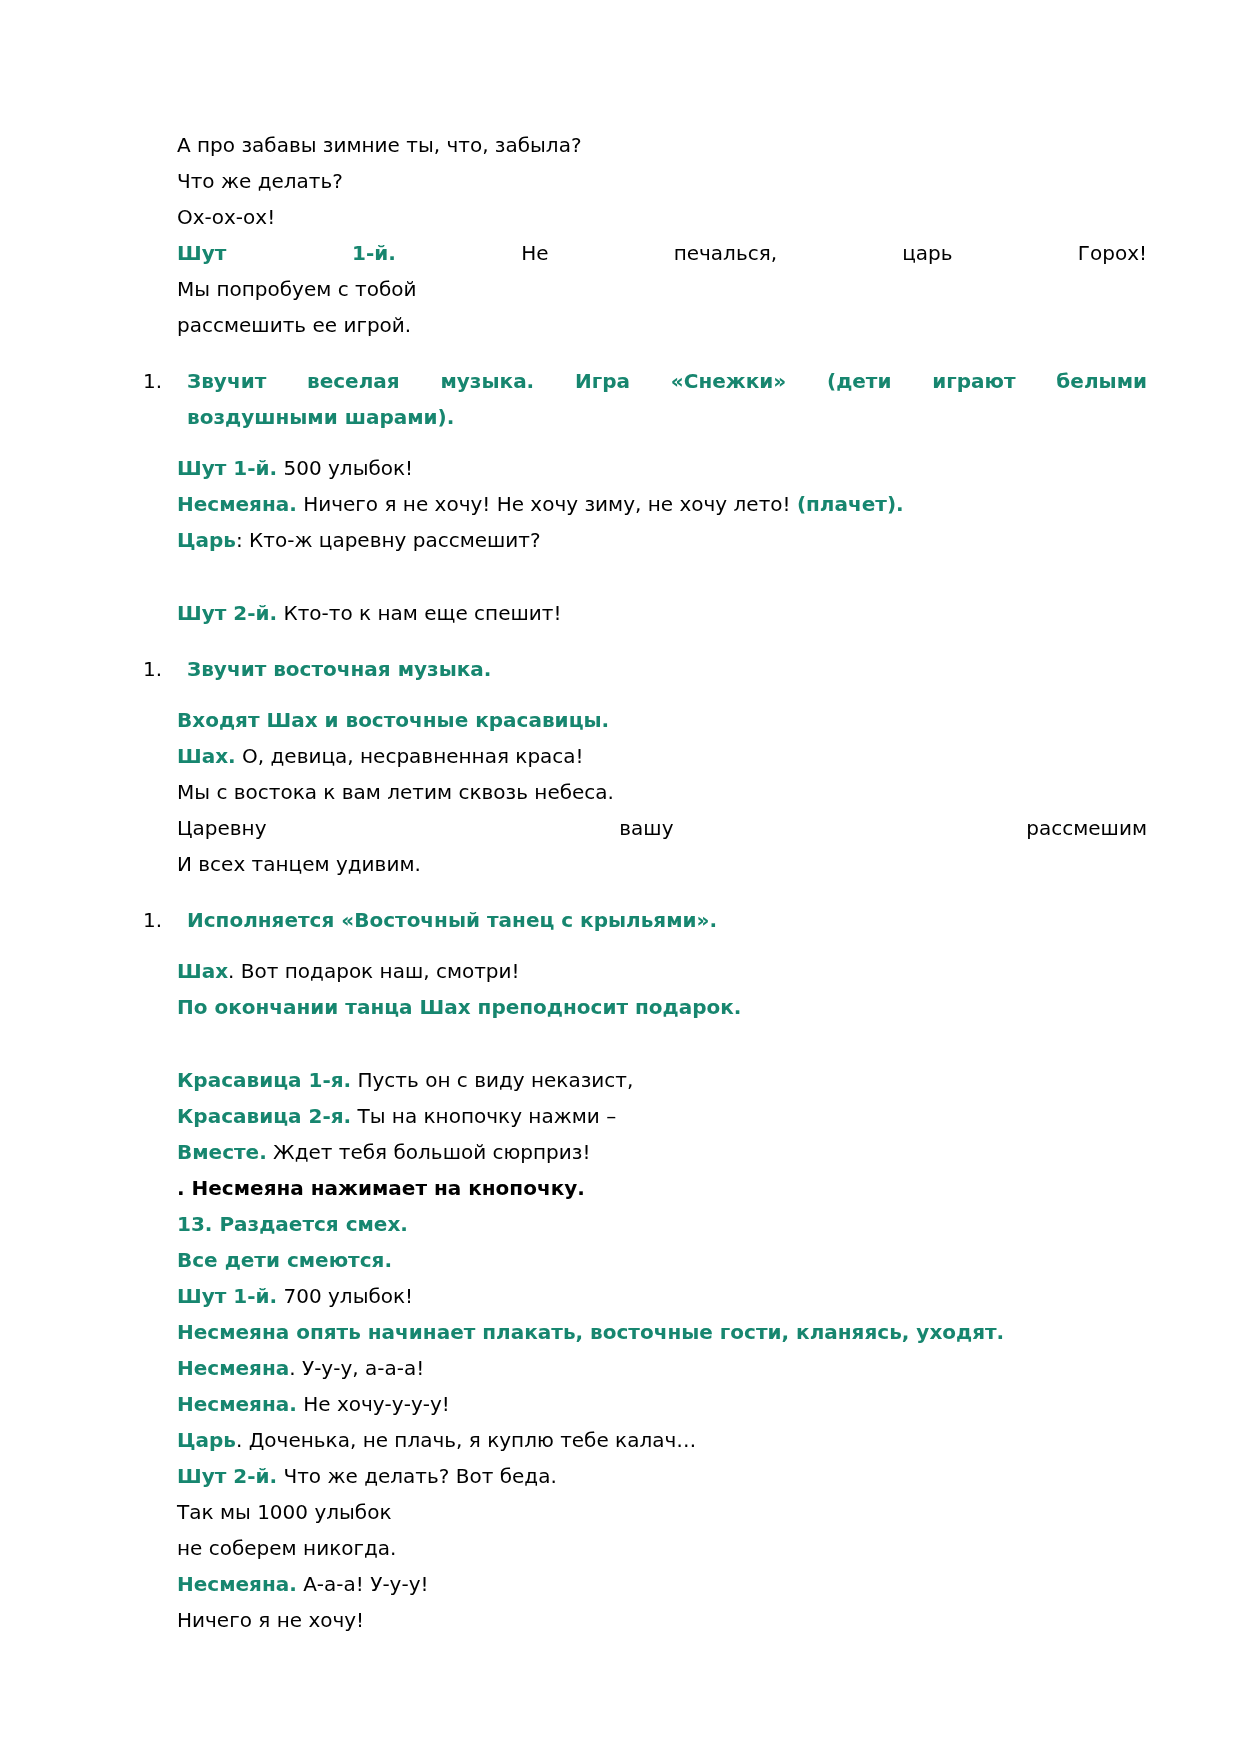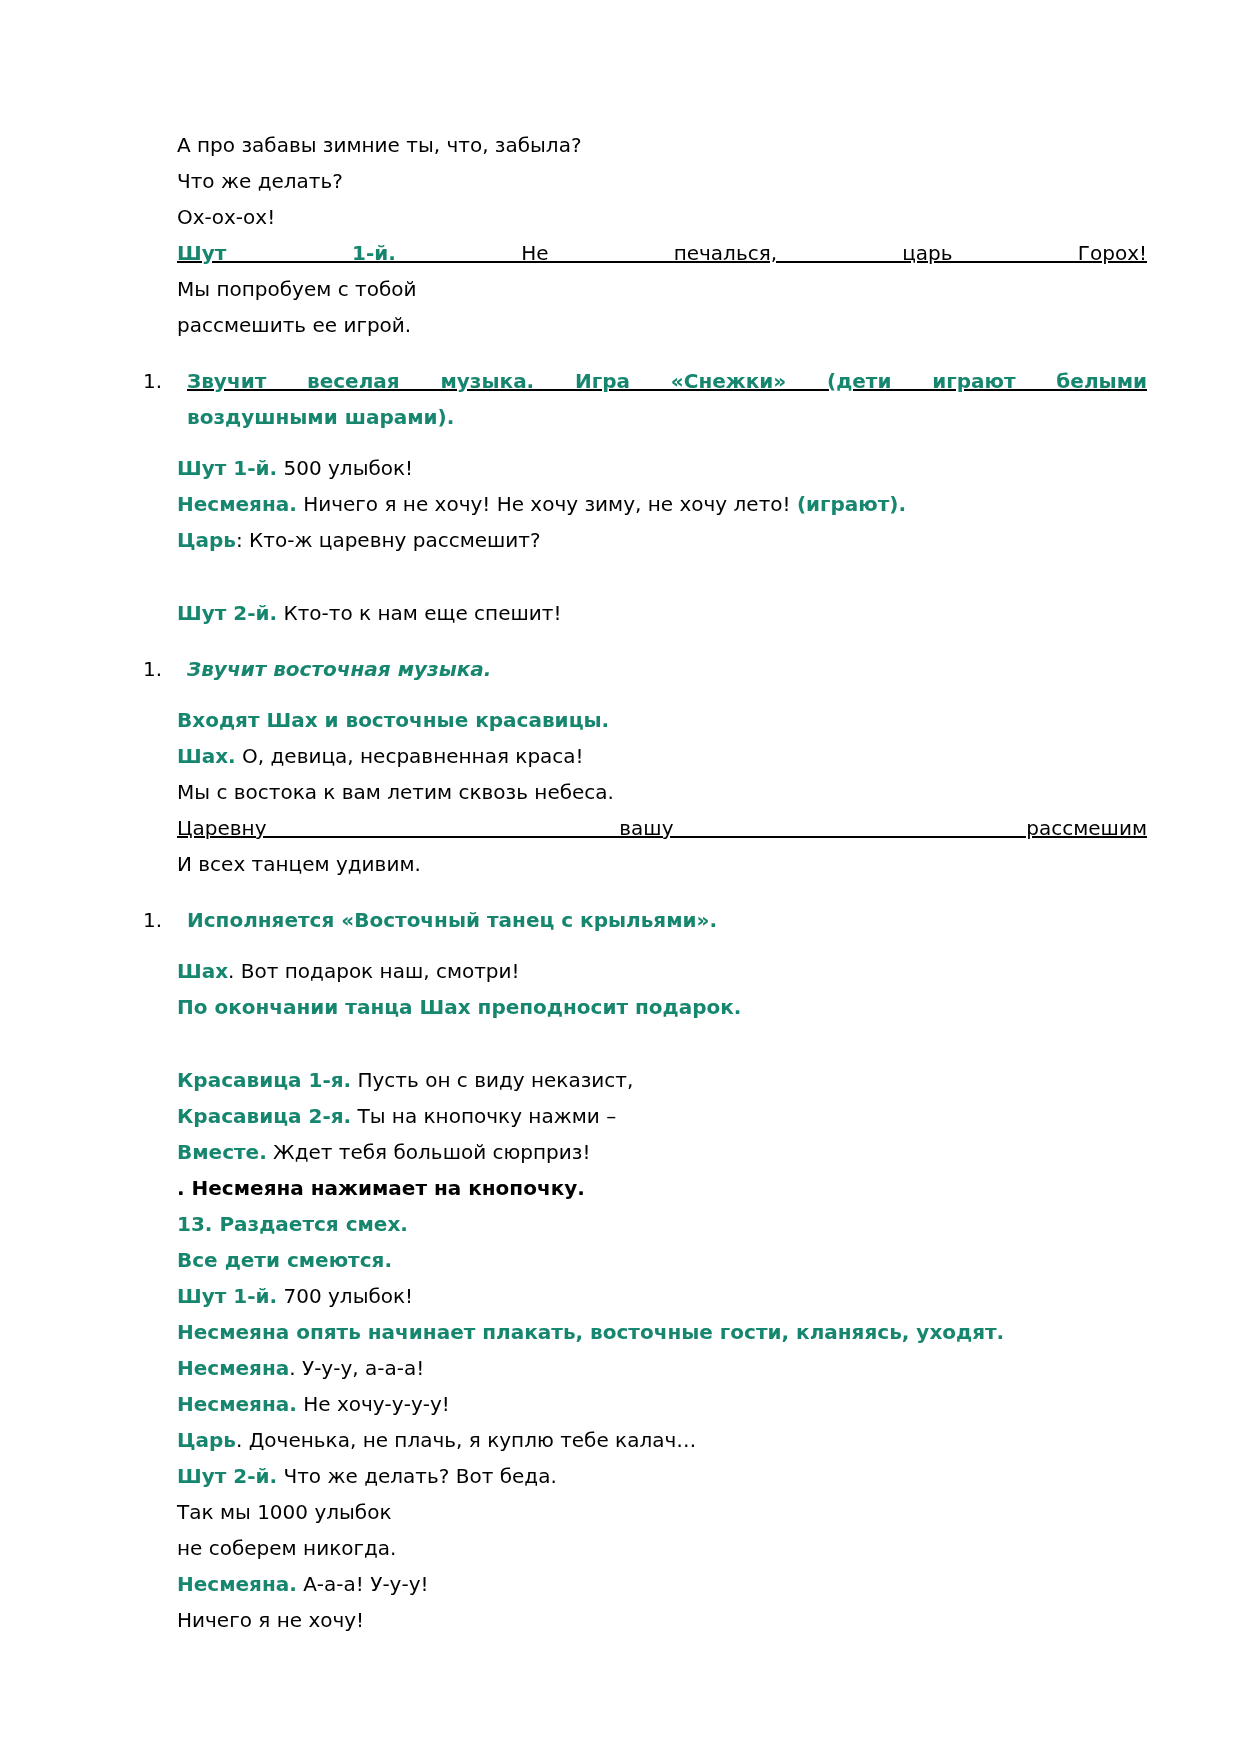--- a/index.html
+++ b/index.html
@@ -10,21 +10,21 @@
     background: #ffffff;
     font-family: "DejaVu Sans", "Liberation Sans", sans-serif;
     font-size: 20px;
     line-height: 36px;
     color: #000000;
     overflow: hidden;
     box-sizing: border-box;
     padding: 127px 85px 0 177px;
   }
   .line { margin: 0; white-space: normal; }
-  .jfull { text-align: justify; text-align-last: justify; text-decoration: underline; }
+  .jfull { text-align: justify; text-align-last: justify; }
   .speaker { font-weight: bold; }
   .blank { height: 37px; }
   .numbered {
     display: flex;
     margin: 20px 0 15px -34px;
     align-items: flex-start;
   }
   .numbered .num {
     flex: 0 0 44px;
     width: 44px;
@@ -45,28 +45,28 @@
       <div class="line"><span>Мы попробуем с тобой</span></div>
       <div class="line"><span>рассмешить ее игрой.</span></div>
       <div class="numbered">
         <span class="num">1.</span>
         <div class="ntxt">
           <div class="line jfull"><span class="speaker" style="color: rgb(23, 134, 111);">Звучит веселая музыка. Игра «Снежки» (дети играют белыми</span></div>
           <div class="line"><span class="speaker" style="color: rgb(23, 134, 111);">воздушными шарами).</span></div>
         </div>
       </div>
       <div class="line"><span class="speaker" style="color: rgb(23, 134, 111);">Шут 1-й.</span><span> 500 улыбок!</span></div>
-      <div class="line"><span class="speaker" style="color: rgb(23, 134, 111);">Несмеяна.</span><span> Ничего я не хочу! Не хочу зиму, не хочу лето! </span><span class="speaker" style="color: rgb(23, 134, 111);">(играют).</span></div>
+      <div class="line"><span class="speaker" style="color: rgb(23, 134, 111);">Несмеяна.</span><span> Ничего я не хочу! Не хочу зиму, не хочу лето! </span><span class="speaker" style="color: rgb(23, 134, 111);">(плачет).</span></div>
       <div class="line"><span class="speaker" style="color: rgb(23, 134, 111);">Царь</span><span>: Кто-ж царевну рассмешит?</span></div>
       <div class="blank"></div>
       <div class="line"><span class="speaker" style="color: rgb(23, 134, 111);">Шут 2-й.</span><span> Кто-то к нам еще спешит!</span></div>
       <div class="numbered">
         <span class="num">1.</span>
         <div class="ntxt">
-          <div class="line"><span class="speaker" style="color: rgb(23, 134, 111); font-style: italic;">Звучит восточная музыка.</span></div>
+          <div class="line"><span class="speaker" style="color: rgb(23, 134, 111);">Звучит восточная музыка.</span></div>
         </div>
       </div>
       <div class="line"><span class="speaker" style="color: rgb(23, 134, 111);">Входят Шах и восточные красавицы.</span></div>
       <div class="line"><span class="speaker" style="color: rgb(23, 134, 111);">Шах.</span><span> О, девица, несравненная краса!</span></div>
       <div class="line"><span>Мы с востока к вам летим сквозь небеса.</span></div>
       <div class="line jfull"><span>Царевну вашу рассмешим</span></div>
       <div class="line"><span>И всех танцем удивим.</span></div>
       <div class="numbered">
         <span class="num">1.</span>
         <div class="ntxt">

